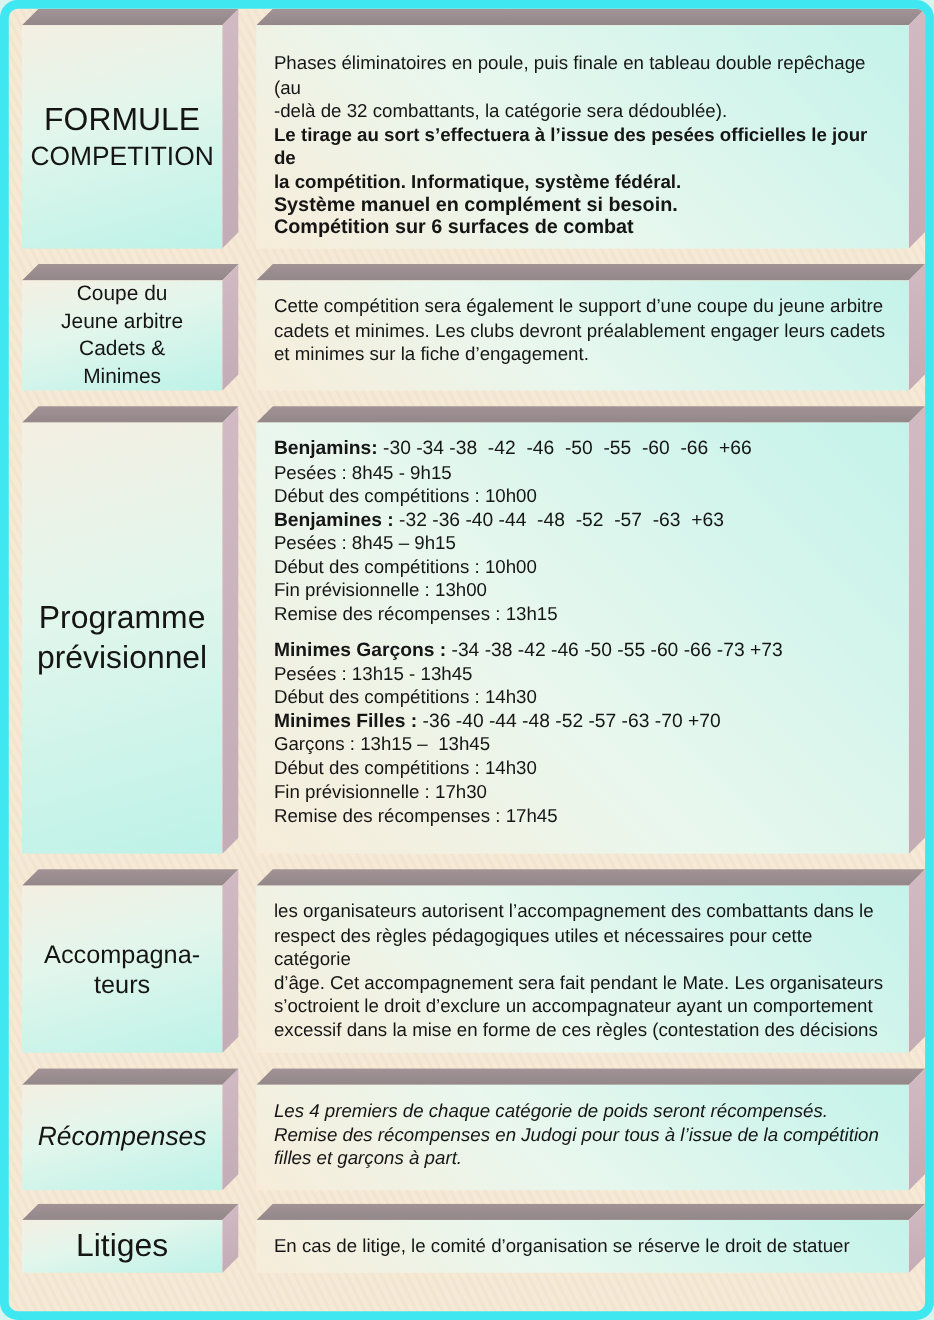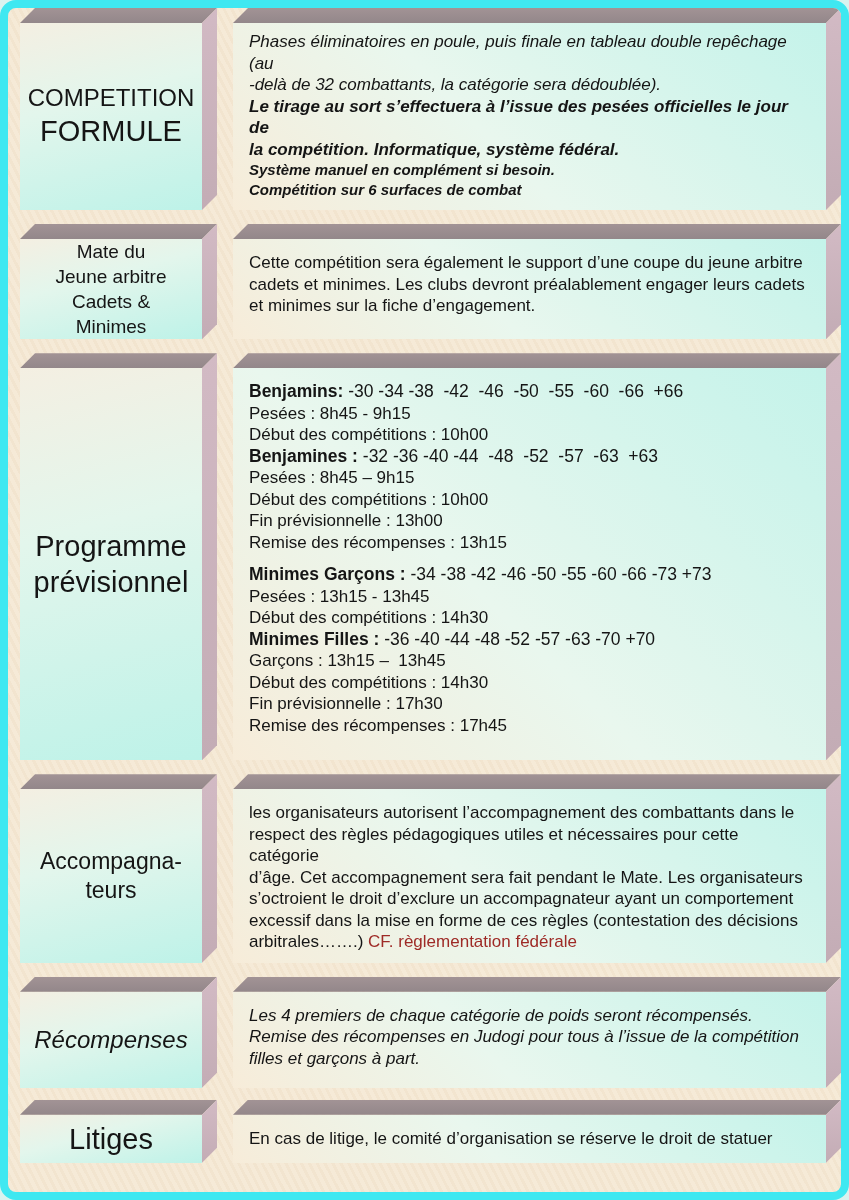--- a/index.html
+++ b/index.html
@@ -50,62 +50,62 @@
   }
   .lbl{line-height:1.25;}
   .lbl.xl{font-size:29px;}
   .lbl.lg{font-size:24px;}
   .lbl.md{font-size:23px;}
   .lbl.base{font-size:19px;line-height:1.32;}
   .line{font-size:17px;line-height:21.5px;white-space:pre-wrap;}
   .line .b{font-weight:bold;}
   .line .red{color:#9e2a26;}
   .line.cat{font-size:17.5px;}
-  .line.small{font-size:15px;line-height:20px;font-weight:bold;}
+  .line.small{font-size:18px;line-height:20px;font-weight:bold;}
   .line.blank{height:11px;}
   
   .row-formule .face{min-height:136px;}
   .row-coupe .face{min-height:98px;}
   .row-programme .face{min-height:392px;}
   .row-accompagnateurs .face{min-height:152px;}
   .row-recompenses .face{min-height:96px;font-style:italic;}
   .row-recompenses{margin-bottom:12px;}
   .row-litiges .face{min-height:48px;}
   .row-litiges{margin-bottom:9px;gap:16px;}
   .row-consignes{margin-bottom:0;}
-  .row-formule .content-box .face{padding-top:8px;font-style:italic;}
+  .row-formule .content-box .face{padding-top:24px;}
   .row-programme .content-box .face{}
 </style>
 </head>
 <body>
 
 <div class="page">
   <div id="rows">
       <div class="row row-formule">
         <div class="box3d label-box">
           <div class="face">
+            <div class="lbl xl">FORMULE</div>
             <div class="lbl lg">COMPETITION</div>
-            <div class="lbl xl">FORMULE</div>
           </div>
         </div>
         <div class="box3d content-box">
           <div class="face">
             <div class="line"><span class="">Phases éliminatoires en poule, puis finale en tableau double repêchage (au</span></div>
             <div class="line"><span class="">-delà de 32 combattants, la catégorie sera dédoublée).</span></div>
             <div class="line"><span class="b ">Le tirage au sort s’effectuera à l’issue des pesées officielles le jour de</span></div>
             <div class="line"><span class="b ">la compétition. Informatique, système fédéral.</span></div>
             <div class="line small"><span class="">Système manuel en complément si besoin.</span></div>
             <div class="line small"><span class="">Compétition sur 6 surfaces de combat</span></div>
           </div>
         </div>
       </div>
       <div class="row row-coupe">
         <div class="box3d label-box">
           <div class="face">
-            <div class="lbl base">Mate du</div>
+            <div class="lbl base">Coupe du</div>
             <div class="lbl base">Jeune arbitre</div>
             <div class="lbl base">Cadets &amp;</div>
             <div class="lbl base">Minimes</div>
           </div>
         </div>
         <div class="box3d content-box">
           <div class="face">
             <div class="line"><span class="">Cette compétition sera également le support d’une coupe du jeune arbitre</span></div>
             <div class="line"><span class="">cadets et minimes. Les clubs devront préalablement engager leurs cadets</span></div>
             <div class="line"><span class="">et minimes sur la fiche d’engagement.</span></div>
@@ -148,21 +148,20 @@
             <div class="lbl md">teurs</div>
           </div>
         </div>
         <div class="box3d content-box">
           <div class="face">
             <div class="line"><span class="">les organisateurs autorisent l’accompagnement des combattants dans le</span></div>
             <div class="line"><span class="">respect des règles pédagogiques utiles et nécessaires pour cette catégorie</span></div>
             <div class="line"><span class="">d’âge. Cet accompagnement sera fait pendant le Mate. Les organisateurs</span></div>
             <div class="line"><span class="">s’octroient le droit d’exclure un accompagnateur ayant un comportement</span></div>
             <div class="line"><span class="">excessif dans la mise en forme de ces règles (contestation des décisions</span></div>
-            <div class="line"><span class="">arbitrales…….) </span><span class="red">CF. règlementation fédérale</span></div>
           </div>
         </div>
       </div>
       <div class="row row-recompenses">
         <div class="box3d label-box">
           <div class="face">
             <div class="lbl lg">Récompenses</div>
           </div>
         </div>
         <div class="box3d content-box">

